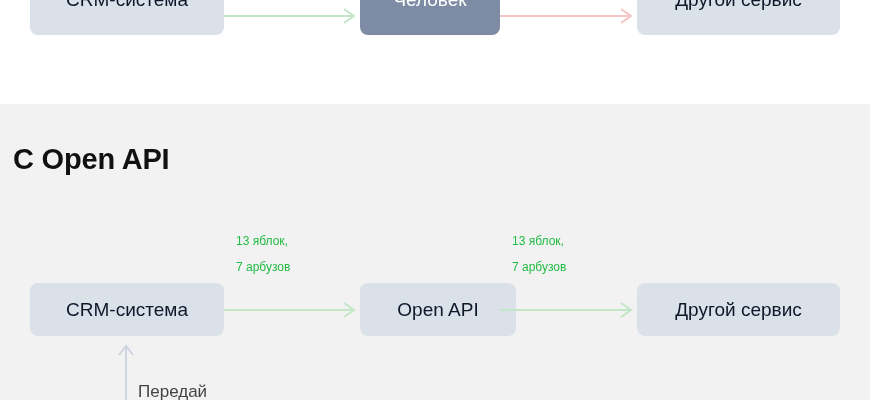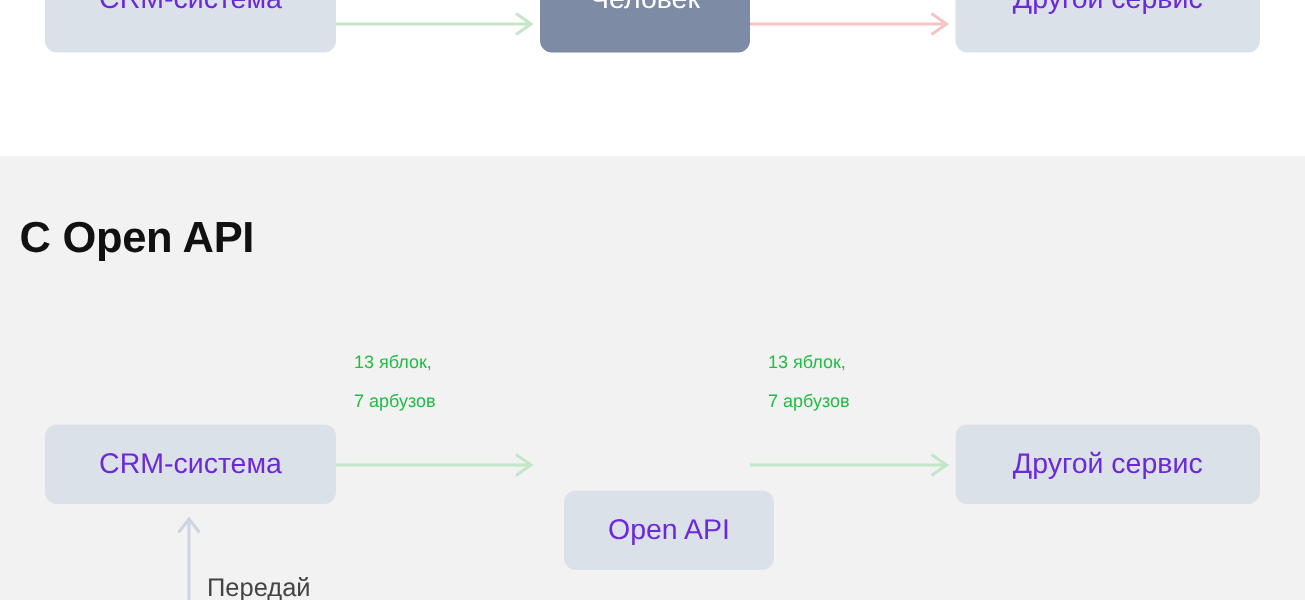--- a/index.html
+++ b/index.html
@@ -49,21 +49,21 @@
     letter-spacing: -0.2px;
     white-space: nowrap;
   }
 
   
   .node {
     position: absolute;
     box-sizing: border-box;
     border-radius: 8px;
     background: #dbe1e9;
-    color: #6d28d9;
+    color: #0f172a;
     display: flex;
     align-items: center;
     justify-content: center;
     font-size: 19px;
     white-space: nowrap;
   }
   .node.accent {
     background: #7d8ba4;
     color: #ffffff;
   }
@@ -138,21 +138,21 @@
 
   <div class="node" style="left:30px; top:283px; width:194px; height:53px;">
     <span>CRM-система</span>
   </div>
 
   <svg class="arrow" style="left:224px; top:300px; width:136px; height:20px;" viewBox="0 0 136 20">
     <line x1="0" y1="10" x2="128" y2="10" stroke="#c3e6c6" stroke-width="2"></line>
     <polyline points="120,3 130,10 120,17" fill="none" stroke="#c3e6c6" stroke-width="2"></polyline>
   </svg>
 
-  <div class="node" style="left:376px; top:283px; width:140px; height:53px;margin-top:44px;">
+  <div class="node" style="left:360px; top:283px; width:156px; height:53px;">
     <span>Open API</span>
   </div>
 
   <svg class="arrow" style="left:500px; top:300px; width:137px; height:20px;" viewBox="0 0 137 20">
     <line x1="0" y1="10" x2="129" y2="10" stroke="#c3e6c6" stroke-width="2"></line>
     <polyline points="121,3 131,10 121,17" fill="none" stroke="#c3e6c6" stroke-width="2"></polyline>
   </svg>
 
   <div class="node" style="left:637px; top:283px; width:203px; height:53px;">
     <span>Другой сервис</span>

